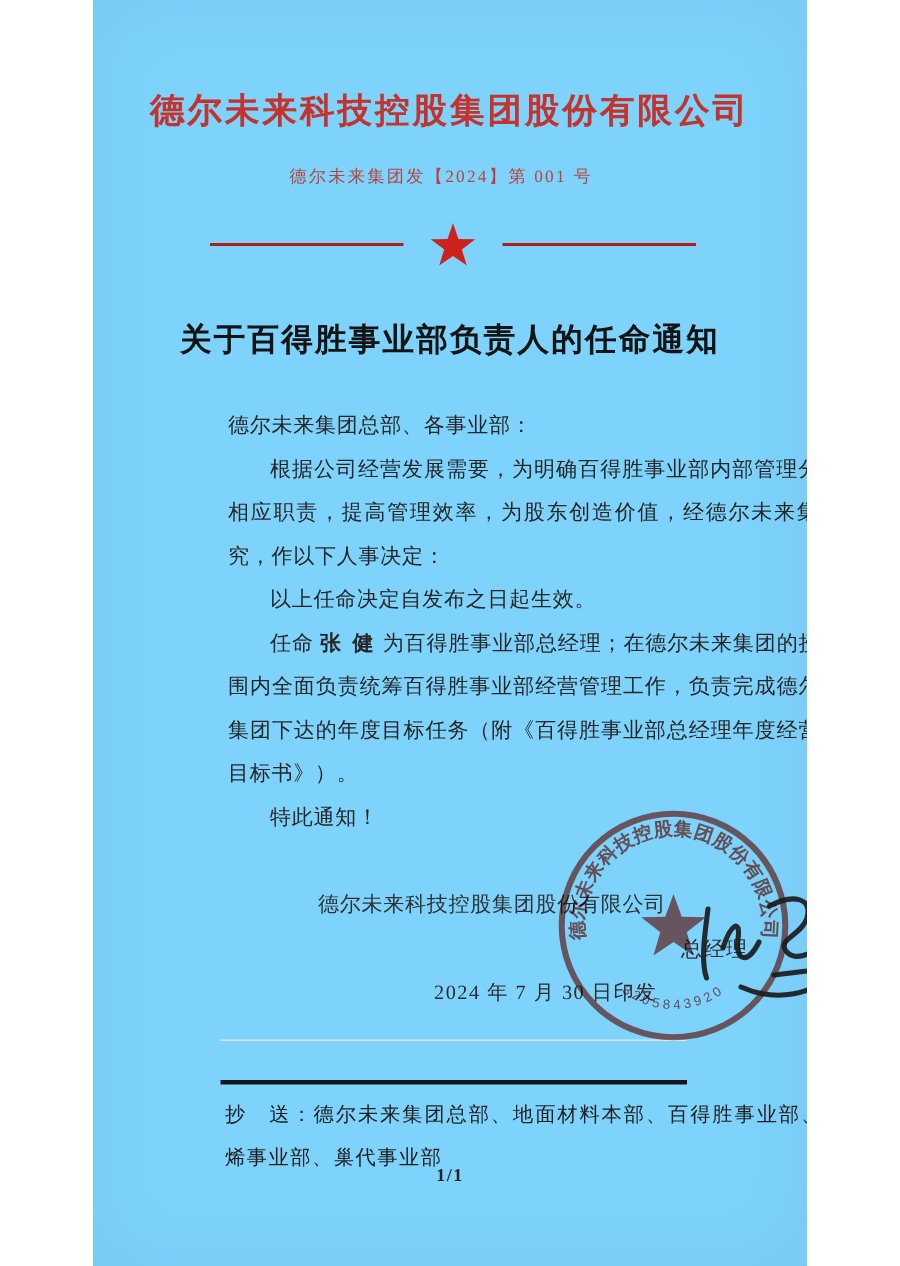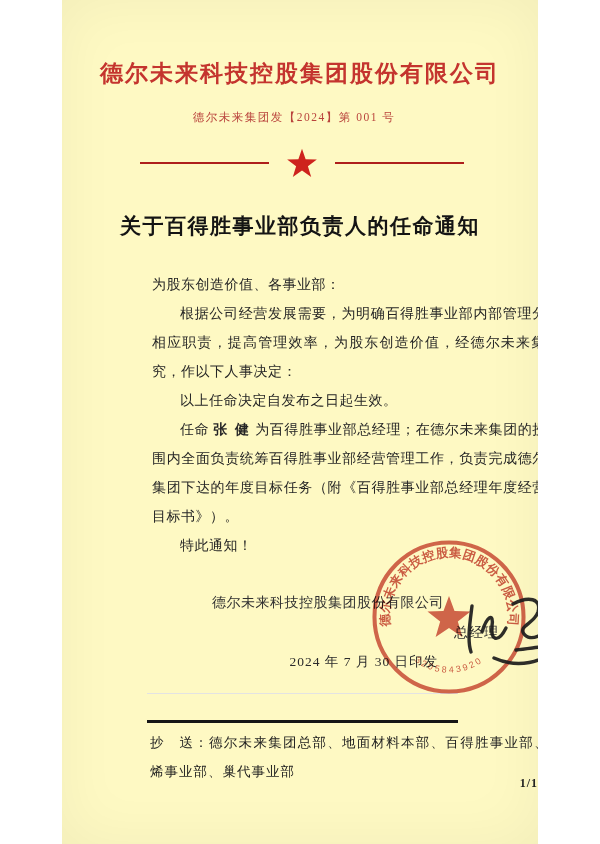--- a/index.html
+++ b/index.html
@@ -1,20 +1,20 @@
 <!DOCTYPE html>
 <html><head>
 <meta charset="utf-8">
 <style>
   html,body { margin:0; padding:0; }
   .page {
     position: relative;
     width: 476px; height: 844px;
     margin: 0 auto;
-    background: #fef9c3;
+    background: #7dd3fc;
     box-shadow: inset 0 0 60px rgba(0,0,0,0.05);
     overflow: hidden;
     font-family: "Liberation Serif", serif;
     color: #262626;
   }
   .company-name {
     position: absolute; top: 58px; left: 0; right: 0;
     text-align: center;
     font-size: 23px; font-weight: 700;
     letter-spacing: 2px;
@@ -77,21 +77,21 @@
     font-size: 13.5px; letter-spacing: 1px; color: #1e1e1e;
   }
   .rule-thick { position: absolute; top: 720px; left: 85px; right: 80px; height: 3px; background: #161616; }
   .cc-block {
     position: absolute; top: 729px; left: 88px; width: 428px;
     font-size: 13.5px; line-height: 28.5px; letter-spacing: 1px;
     text-align: justify; color: #1e1e1e;
   }
   .page-num {
     position: absolute; top: 776px; left: 0; right: 0;
-    text-align: right;
+    text-align: center;
     font-size: 12px; font-weight: 700; letter-spacing: 1px; color: #222;
   }
 </style>
 </head>
 <body>
 
 <div class="page">
 
   <div class="company-name">德尔未来科技控股集团股份有限公司</div>
 
@@ -101,21 +101,21 @@
     <div class="rule"></div>
     <svg width="46" height="44" viewBox="0 0 100 90" aria-hidden="true">
       <polygon points="50,14 57.9,37.1 82.3,37.5 62.8,52.2 70,75.5 50,61.5 30,75.5 37.2,52.2 17.7,37.5 42.1,37.1" fill="#ce231d"></polygon>
     </svg>
     <div class="rule"></div>
   </div>
 
   <div class="doc-title">关于百得胜事业部负责人的任命通知</div>
 
   <div class="content">
-    <p class="salutation">为股东创造价值、各事业部：</p>
+    <p class="salutation">德尔未来集团总部、各事业部：</p>
     <p>根据公司经营发展需要，为明确百得胜事业部内部管理分工与相应职责，提高管理效率，为股东创造价值，经德尔未来集团研究，作以下人事决定：</p>
     <p>以上任命决定自发布之日起生效。</p>
     <p><span>任命 </span><span class="bold-name">张 健</span><span> 为百得胜事业部总经理；在德尔未来集团的授权范围内全面负责统筹百得胜事业部经营管理工作，负责完成德尔未来集团下达的年度目标任务（附《百得胜事业部总经理年度经营责任目标书》）。</span></p>
     <p>特此通知！</p>
   </div>
 
   <div class="signoff-company">德尔未来科技控股集团股份有限公司</div>
   <div class="signoff-role">总经理</div>
   <div class="signoff-date">2024 年 7 月 30 日印发</div>
 

